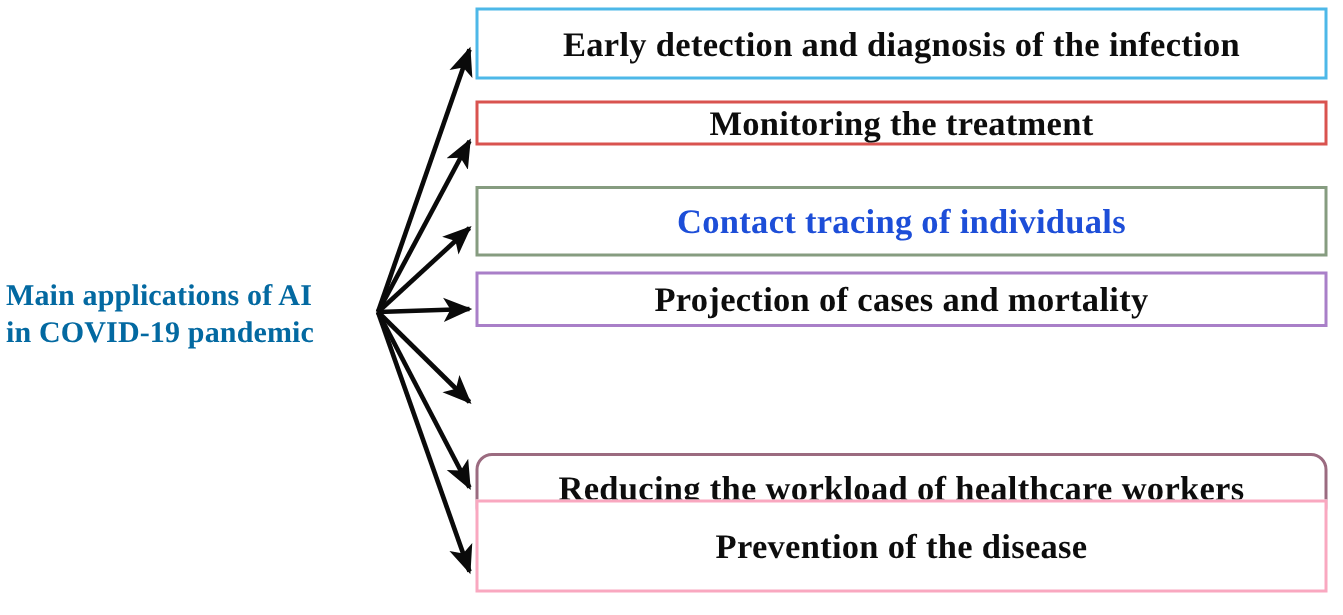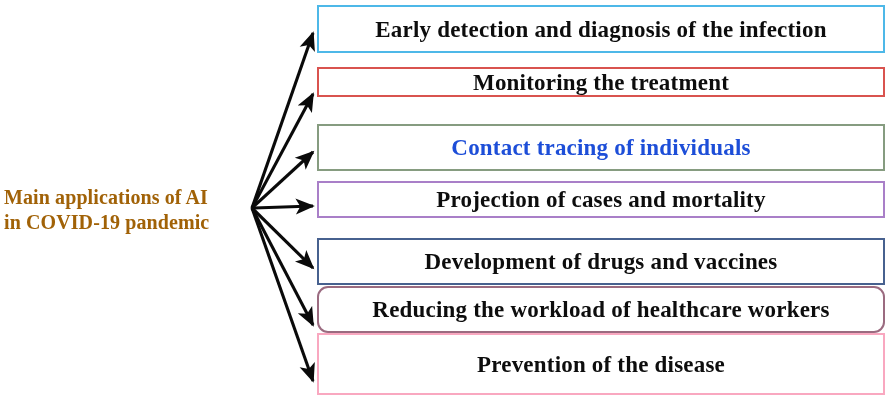--- a/index.html
+++ b/index.html
@@ -60,21 +60,21 @@
     text-align: center;
     letter-spacing: 0.2px;
     white-space: nowrap;
   }
 </style>
 </head>
 <body>
 
 <div id="diagram-root" style="background: rgb(255, 255, 255);">
 
-  <div id="source-label" style="color: #a16207;">Main applications of AI
+  <div id="source-label" style="color: #0369a1;">Main applications of AI
 in COVID-19 pandemic</div>
 
   <svg id="arrow-layer" viewBox="0 0 895 410" xmlns="http://www.w3.org/2000/svg">
     <defs>
       <marker id="arrowhead" markerWidth="7" markerHeight="7" refX="5.6" refY="3" orient="auto" markerUnits="strokeWidth">
         <path d="M0,0.4 L6.2,3 L0,5.6 L1.5,3 Z" fill="#0a0a0a"></path>
       </marker>
     </defs>
     <g stroke="#0a0a0a" stroke-width="3.1" fill="none" marker-end="url(#arrowhead)">
       <line x1="252" y1="208" x2="313" y2="33"></line>
@@ -92,23 +92,20 @@
   </div>
   <div class="app-box" style="top: 67px; height: 30px; border-color: rgb(217, 83, 79);">
     <span class="app-box-label" style="color: rgb(13, 13, 13);">Monitoring the treatment</span>
   </div>
   <div class="app-box" style="top: 124px; height: 47px; border-color: rgb(134, 156, 128);">
     <span class="app-box-label" style="color: #1d4ed8;">Contact tracing of individuals</span>
   </div>
   <div class="app-box" style="top: 181px; height: 37px; border-color: rgb(169, 127, 200);">
     <span class="app-box-label" style="color: rgb(13, 13, 13);">Projection of cases and mortality</span>
   </div>
-  <div class="app-box" style="top: 238px; height: 47px; border-color: rgb(71, 97, 143);">
-    <span class="app-box-label" style="color: rgb(13, 13, 13);">Development of drugs and vaccines</span>
-  </div>
-  <div class="app-box" style="top: 286px; height: 47px; border-color: rgb(155, 107, 128); border-radius: 11px;">
+  <div class="app-box" style="top: 302px; height: 47px; border-color: rgb(155, 107, 128); border-radius: 11px;">
     <span class="app-box-label" style="color: rgb(13, 13, 13);">Reducing the workload of healthcare workers</span>
   </div>
   <div class="app-box" style="top: 333px; height: 62px; border-color: rgb(249, 168, 192);">
     <span class="app-box-label" style="color: rgb(13, 13, 13);">Prevention of the disease</span>
   </div>
 
 </div>
 
 </body></html>

